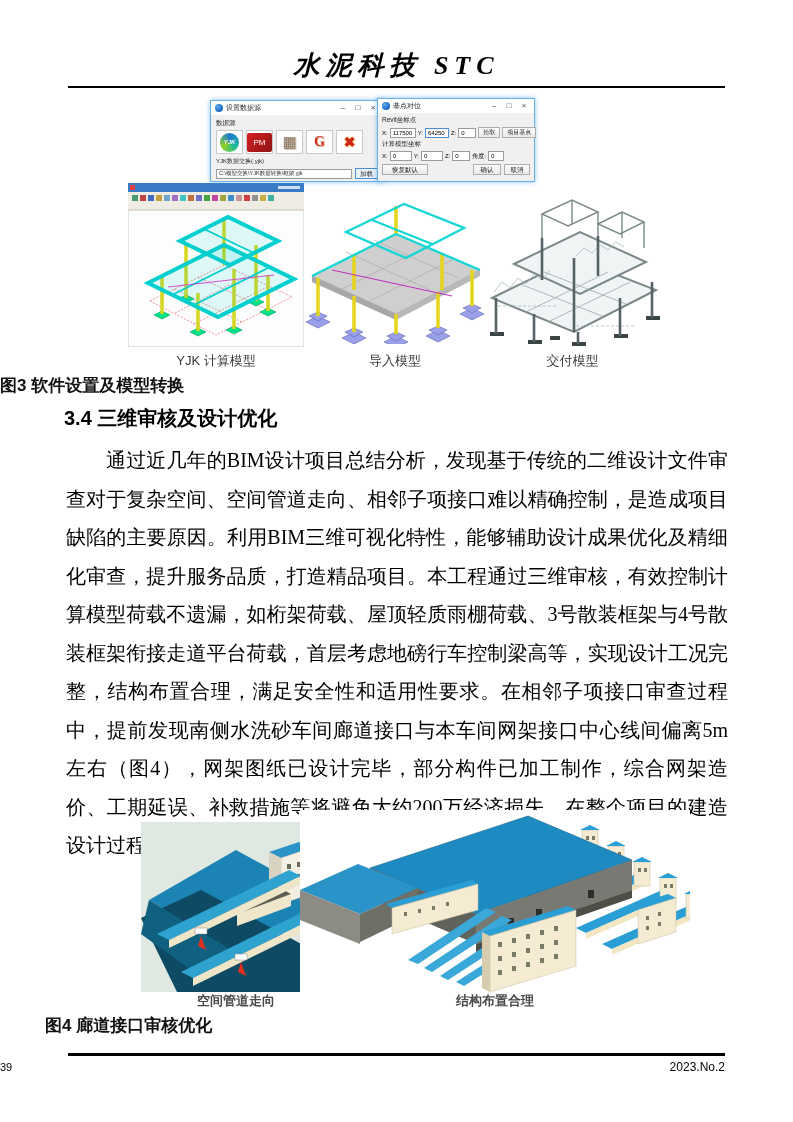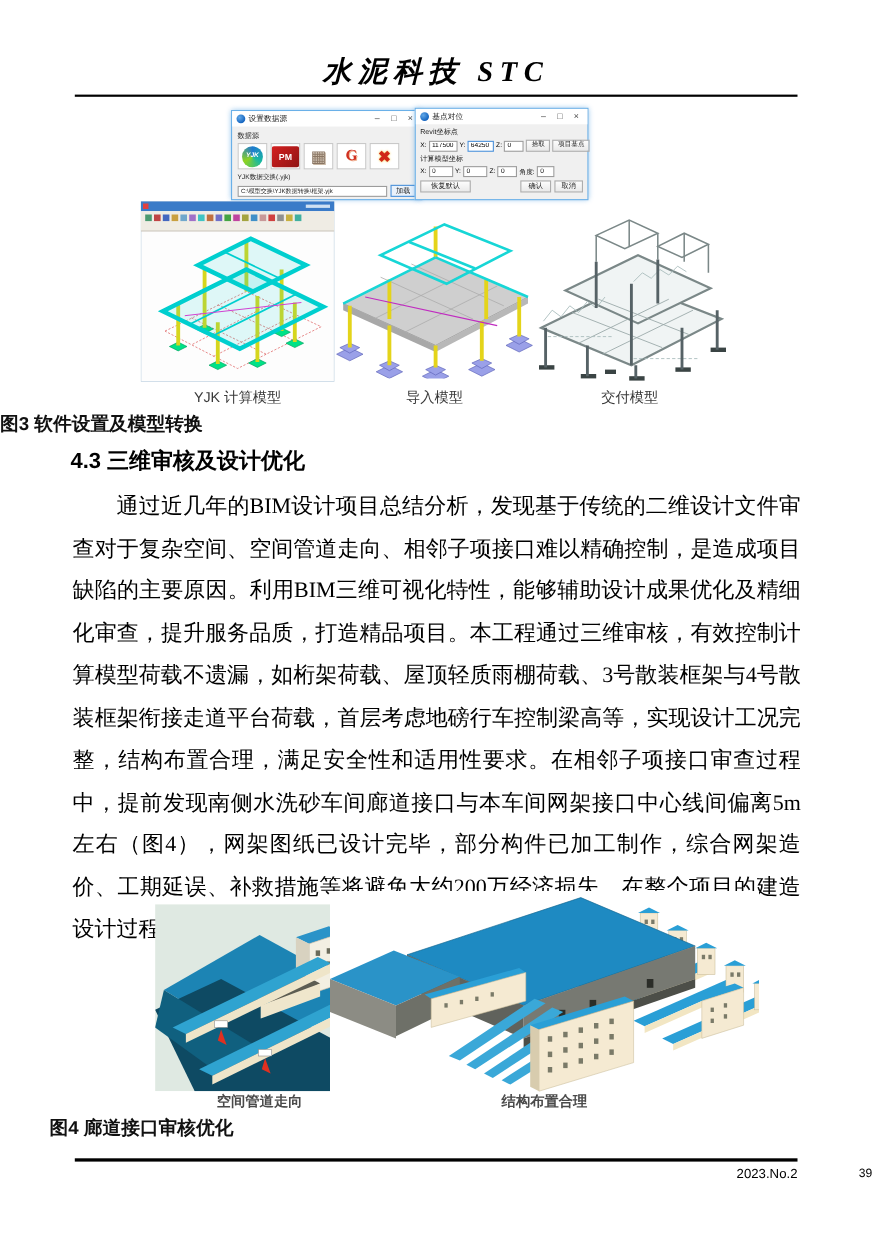--- a/index.html
+++ b/index.html
@@ -34,21 +34,21 @@
   .dlg-body { padding:3px 5px; }
   .grp-label { font-size:6.5px; color:#222; margin:1px 0 2px; }
   .tiles { display:flex; gap:3px; }
   .tile { width:27px; height:24px; background:#fff; border:1px solid #c9c9c9;
     display:flex; align-items:center; justify-content:center; overflow:hidden; }
   .yjk-ball { width:19px; height:19px; border-radius:50%;
     background:conic-gradient(#1e7ad0,#19b8a0,#8fd320,#1e7ad0);
     color:#fff; font-size:6px; font-weight:bold; font-style:italic;
     display:flex; align-items:center; justify-content:center; }
   .pkpm-sq { width:36px; height:19px; background:linear-gradient(135deg,#d42020,#8f1414);
-    color:#fff; font-weight:bold; font-size:8px; display:flex; align-items:center; justify-content:center;
+    color:#fff; font-weight:normal; font-size:8px; display:flex; align-items:center; justify-content:center;
     border-radius:2px; }
   .bldg-glyph { font-size:15px; color:#8a7664; text-shadow:1px 1px 0 #c9b8a4; }
   .g-glyph { font-family:"Liberation Serif", serif; font-size:14px; font-weight:bold; color:#d03020;
     text-shadow:1px 1px 0 #f0b090; }
   .x-glyph { font-size:14px; color:#d02818; text-shadow:0 0 2px #f0c020; font-weight:bold; }
   .path-row { display:flex; gap:3px; margin-top:2px; align-items:center; }
   .txt-in {
     height:10px; border:1px solid #9c9c9c; background:#fff; font-size:5.5px;
     font-family:"Liberation Sans", sans-serif; padding:0 2px; color:#222; width:100%;
   }
@@ -90,21 +90,21 @@
     text-justify:inter-character;
   }
 
   .fig4-label {
     position:absolute; top:992px; text-align:center;
     font-size:13px; font-weight:bold; color:#4a4a4a;
   }
 
   
   .ftr-line { position:absolute; top:1053px; left:68px; width:657px; border-top:3px solid #000; }
-  .ftr-page { position:absolute; top:1061px; left:0; width:100%; text-align:right; font-size:11px; }
+  .ftr-page { position:absolute; top:1061px; left:0; width:100%; text-align:left; font-size:11px; }
   .ftr-issue { position:absolute; top:1060px; right:68px; font-size:12px; }
 </style>
 </head>
 <body>
 
 <div class="page">
 
   <div class="hdr-title">水泥科技 STC</div>
   <div class="hdr-line"></div>
 
@@ -351,21 +351,21 @@
         <line x1="94" y1="72" x2="94" y2="146"></line>
       </g>
     </svg>
   </div>
 
   <div class="model-label" style="left:128px; width:176px;">YJK 计算模型</div>
   <div class="model-label" style="left:302px; width:186px;">导入模型</div>
   <div class="model-label" style="left:480px; width:185px;">交付模型</div>
   <div class="fig-caption" style="top:374px;">图3 软件设置及模型转换</div>
 
-  <div class="sec-heading">4.3 三维审核及设计优化</div>
+  <div class="sec-heading">3.4 三维审核及设计优化</div>
   <div class="body-par">通过近几年的BIM设计项目总结分析，发现基于传统的二维设计文件审查对于复杂空间、空间管道走向、相邻子项接口难以精确控制，是造成项目缺陷的主要原因。利用BIM三维可视化特性，能够辅助设计成果优化及精细化审查，提升服务品质，打造精品项目。本工程通过三维审核，有效控制计算模型荷载不遗漏，如桁架荷载、屋顶轻质雨棚荷载、3号散装框架与4号散装框架衔接走道平台荷载，首层考虑地磅行车控制梁高等，实现设计工况完整，结构布置合理，满足安全性和适用性要求。在相邻子项接口审查过程中，提前发现南侧水洗砂车间廊道接口与本车间网架接口中心线间偏离5m左右（图4），网架图纸已设计完毕，部分构件已加工制作，综合网架造价、工期延误、补救措施等将避免大约200万经济损失，在整个项目的建造设计过程中，采用BIM技术创造了巨大的经济效益。</div>
 
   <div class="fig-img" style="left:141px; top:822px;">
     <svg width="190" height="170" viewBox="0 0 190 170">
       <rect width="190" height="170" fill="#dfe9e2"></rect>
 
       <polygon points="8,78 95,28 190,80 100,134" fill="#1c84b4"></polygon>
       <polygon points="0,96 60,68 190,138 190,170 36,170" fill="#0e4a63"></polygon>
       <polygon points="8,78 100,134 58,154 0,112" fill="#10607f"></polygon>
 

